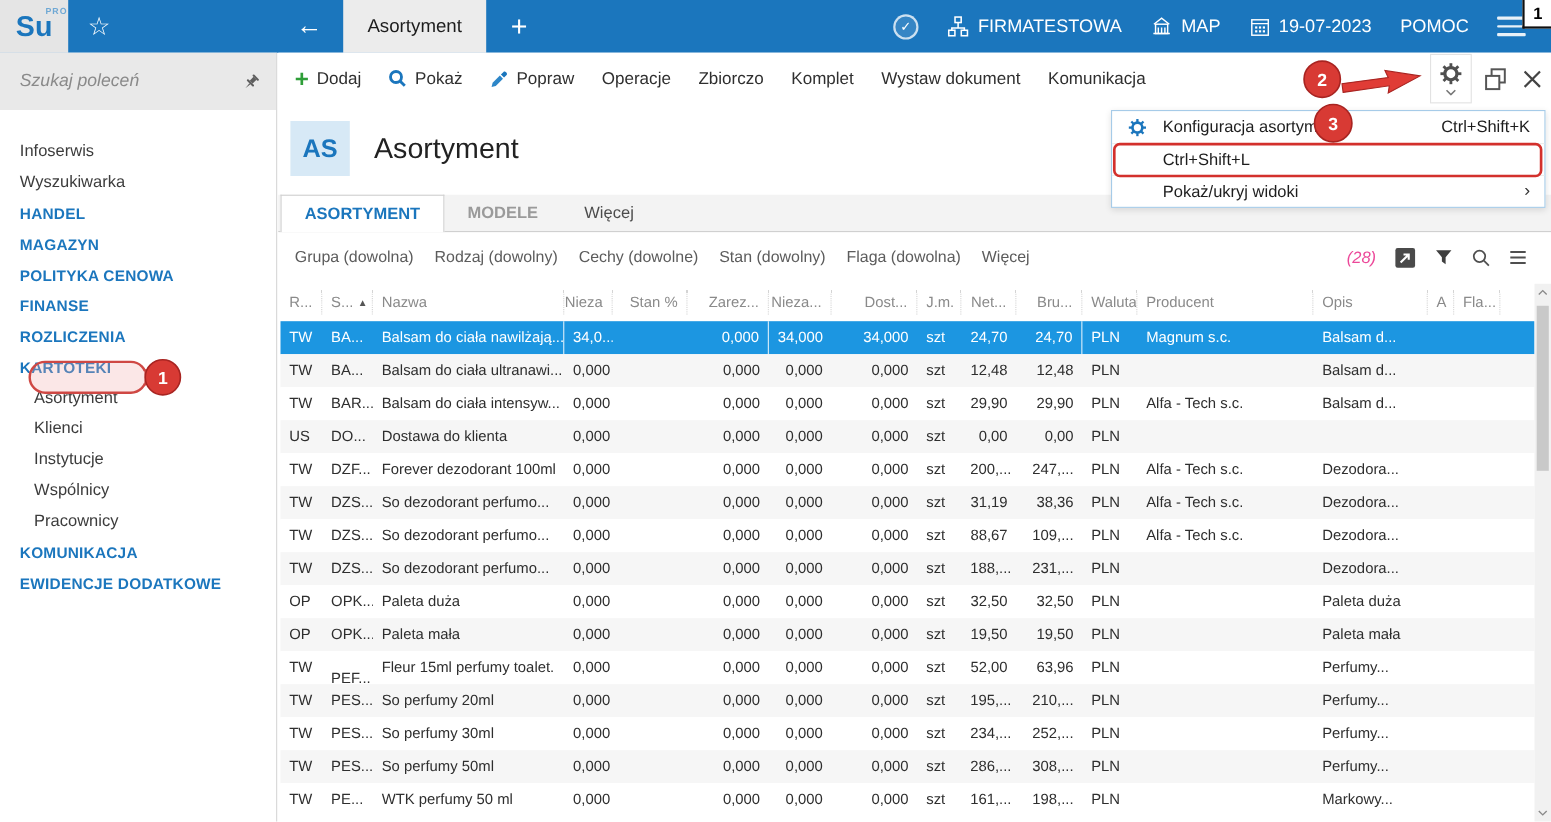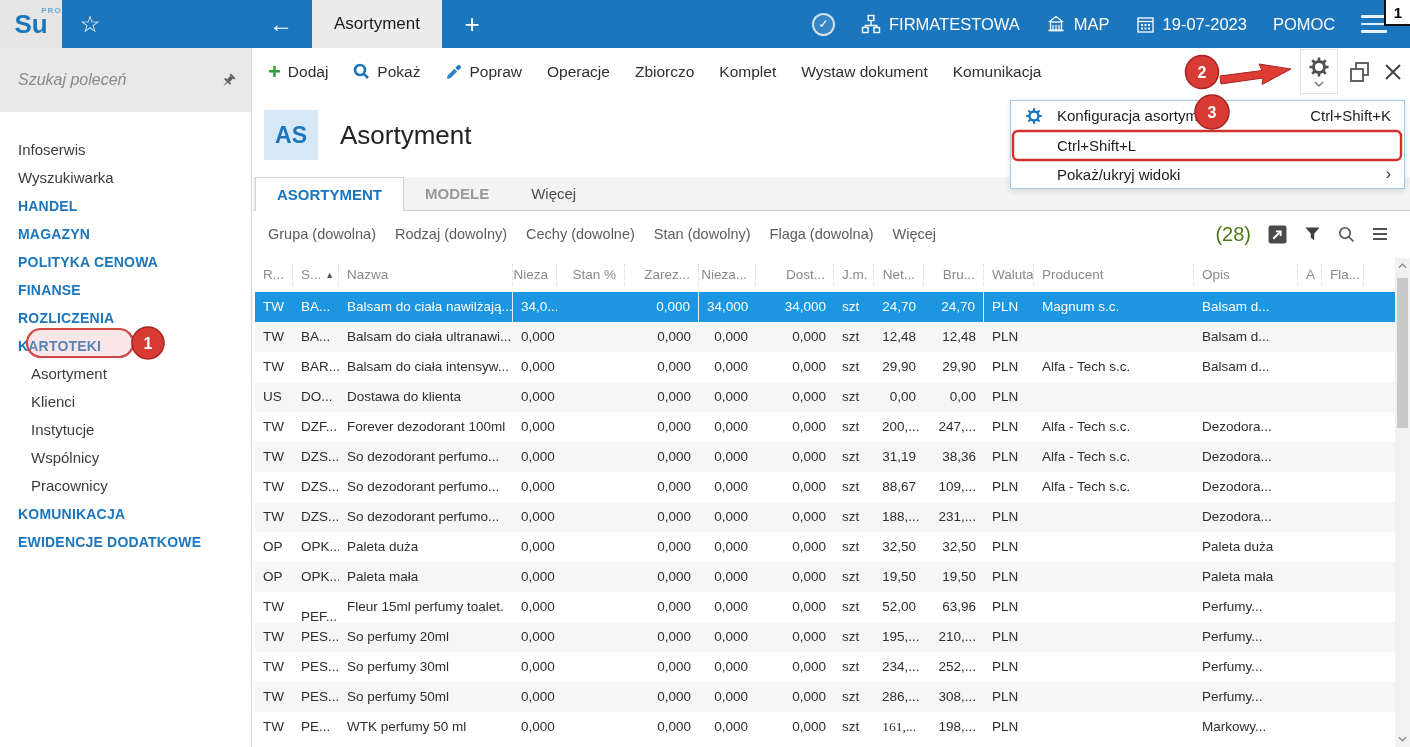--- a/index.html
+++ b/index.html
@@ -19,21 +19,21 @@
   .plusbtn { left:448px; width:48px; font-size:26px; font-weight:300; }
   .tb-right { position:absolute; left:812px; top:0; height:48px; display:flex; align-items:center; gap:26px; color:#fff; font-size:16.5px; }
   .tb-group { display:flex; align-items:center; gap:8px; white-space:nowrap; }
   .checkcirc { width:23px; height:23px; border:2px solid rgba(255,255,255,.75); border-radius:50%; background:rgba(255,255,255,.12); display:flex; align-items:center; justify-content:center; font-size:12px; color:#fff; }
   .burger { display:flex; flex-direction:column; gap:5px; }
   .burger span { width:26px; height:2.5px; background:#e8f1f8; border-radius:1px; }
   .corner-badge { position:absolute; right:0; top:0; width:26px; height:26px; background:#fff; border-left:2px solid #101010; border-bottom:2px solid #101010; color:#000; font-weight:bold; font-size:15px; display:flex; align-items:center; justify-content:center; z-index:60; }
 
   
   .sidebar { position:absolute; left:0; top:48px; width:252px; height:699px; background:#fff; border-right:1px solid #d6d6d6; }
-  .search { height:64px; background:#e9e9e9; display:flex; align-items:center; padding:0 14px 0 18px;gap:24px; }
+  .search { height:52px; background:#e9e9e9; display:flex; align-items:center; padding:0 14px 0 18px;gap:24px; }
   .search-ph { flex:1; font-style:italic; color:#8a8a8a; font-size:16px; }
   .nav { padding-top:24px; }
   .nav-el { height:28px; line-height:28px; padding-left:18px; white-space:nowrap; overflow:hidden; cursor:default; }
   .nav-cat { color:#1b76bd; font-weight:bold; font-size:14px; letter-spacing:.2px; }
   .nav-item { color:#3c3c3c; font-size:15px; }
   .nav-sub { color:#3c3c3c; font-size:15px; padding-left:31px; }
 
   
   .main { position:absolute; left:253px; top:48px; width:1157px; height:699px; background:#fff; }
   .toolbar { position:absolute; left:0; top:0; width:1157px; height:47px; background:#fff; display:flex; align-items:center; padding-left:15px; gap:25px; }
@@ -56,21 +56,21 @@
   .as-badge { width:54px; height:50px; margin-left:11px; background:#d7e9f6; color:#1b76bd; font-weight:bold; font-size:23px; display:flex; align-items:center; justify-content:center; }
   .page-title { margin-left:22px; font-size:26px; color:#222; }
   .tabsbar { position:absolute; left:0; top:129px; width:1157px; height:34px; background:#f3f3f3; border-bottom:1px solid #d0d0d0; display:flex; align-items:stretch; }
   .vtab { display:flex; align-items:center; padding:0 21px; font-size:15px; }
   .vtab-active { background:#fff; border:1px solid #d0d0d0; border-bottom:none; margin-bottom:-1px; color:#1b76bd; font-weight:bold; margin-left:2px; }
   .vtab-dim { color:#9a9a9a; font-weight:bold; }
   .vtab-plain { color:#4c4c4c; }
   .filterbar { position:absolute; left:0; top:164px; width:1157px; height:44px; display:flex; align-items:center; padding-left:15px; gap:19px; font-size:14.5px; color:#5c5c5c; background:#fff; }
   .filt { white-space:nowrap; }
   .filt-right { position:absolute; right:22px; top:0; height:44px; display:flex; align-items:center; gap:17px; }
-  .count { color:#4d7c0f; font-size:20px; }
+  .count { color:#ec4899; font-size:15px;font-style:italic; }
 
   
   .grid { position:absolute; left:2px; top:210px; width:1140px; }
   .thead { display:flex; height:34px; align-items:center; color:#8a8a8a; font-size:13.5px; }
   .hc { height:22px; line-height:22px; padding:0 8px; border-right:1px dotted #d4d4d4; white-space:nowrap; overflow:hidden; display:flex; align-items:center; gap:4px; }
   .trow { display:flex; height:30px; align-items:center; font-size:13.5px; color:#2e2e2e; background:#fff; }
   .trow.alt { background:#f6f6f6; }
   .trow.sel { background:#1c96e1; color:#fff; }
   .tc { height:30px; line-height:30px; padding:0 8px; white-space:nowrap; overflow:hidden; }
   .al { text-align:left; } .ar { text-align:right; } .ac { text-align:center; }
@@ -568,21 +568,21 @@
           <div class="trow">
             <div class="tc al c0" style="width: 38px;">TW</div>
             <div class="tc al c1" style="width: 46px;">PE...</div>
             <div class="tc al c2" style="width: 174px;">WTK perfumy 50 ml</div>
             <div class="tc ar c3" style="width: 44px;">0,000</div>
             <div class="tc ar c4" style="width: 68px;"></div>
             <div class="tc ar c5" style="width: 74px;">0,000</div>
             <div class="tc ar c6" style="width: 57px;">0,000</div>
             <div class="tc ar c7" style="width: 78px;">0,000</div>
             <div class="tc al c8" style="width: 40px;">szt</div>
-            <div class="tc ar c9" style="width: 50px; font-family: Liberation Serif, serif;">161,...</div>
+            <div class="tc ar c9" style="width: 50px;">161,...</div>
             <div class="tc ar c10" style="width: 60px;">198,...</div>
             <div class="tc al c11" style="width: 50px;">PLN</div>
             <div class="tc al c12" style="width: 160px;"></div>
             <div class="tc al c13" style="width: 104px;">Markowy...</div>
             <div class="tc ac c14" style="width: 24px;"></div>
             <div class="tc al c15" style="width: 42px;"></div>
           </div>
         </div>
     </div>
   </div>

